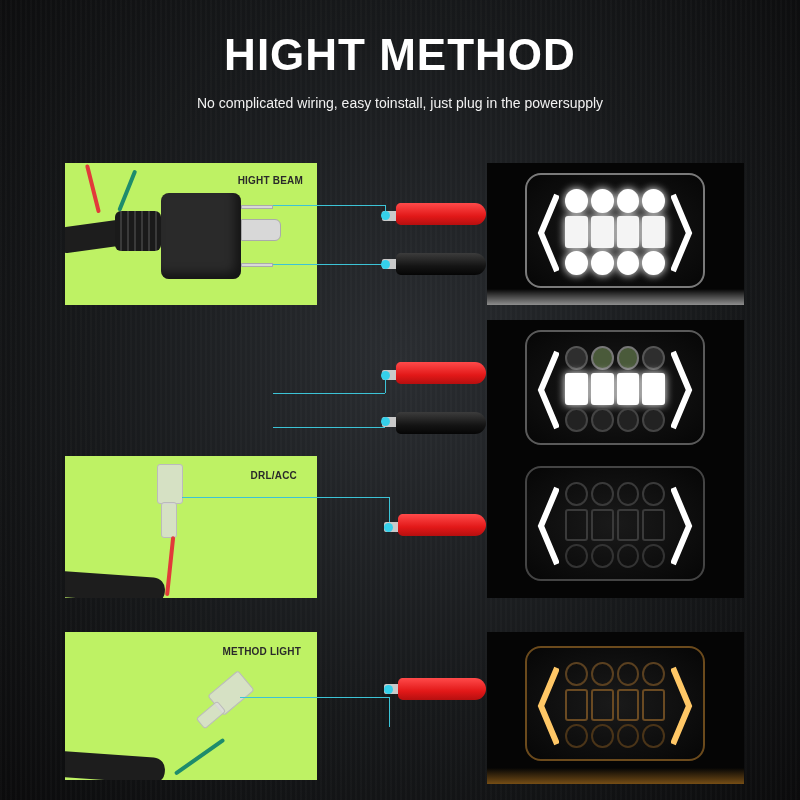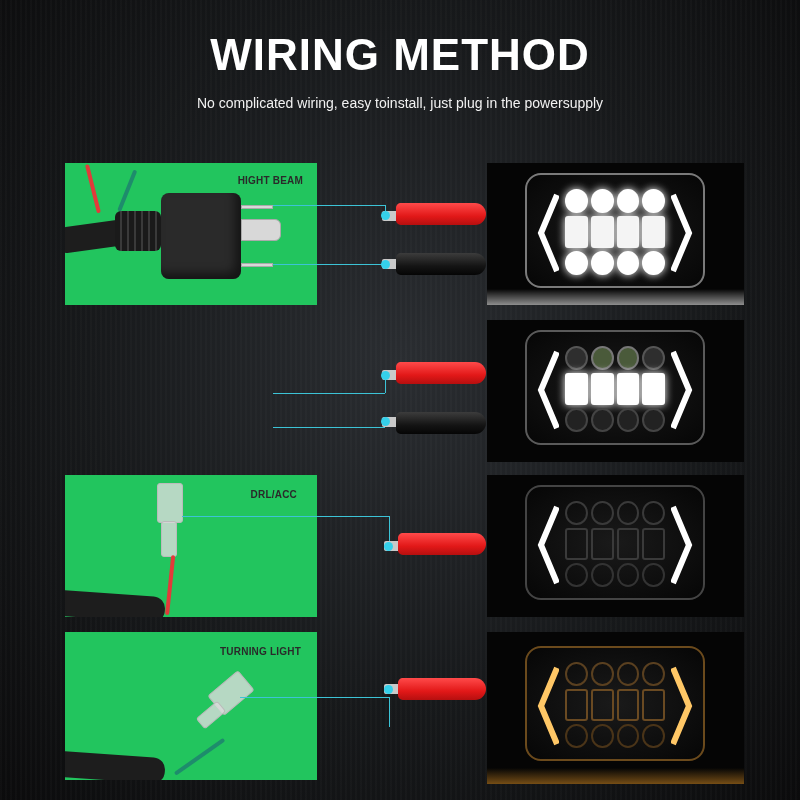--- a/index.html
+++ b/index.html
@@ -16,21 +16,21 @@
     text-align: center; color: #ffffff; font-weight: bold;
     font-size: 44px; letter-spacing: 1px;
   }
   .subtitle {
     position: absolute; left: 0; top: 95px; width: 800px;
     text-align: center; color: #f2f2f2; font-size: 14px;
   }
   .row { position: absolute; left: 0; width: 800px; height: 145px; }
   .panel {
     position: absolute; left: 65px; top: 0; width: 252px; height: 142px;
-    background: #22c55e; overflow: hidden;
+    background: #bef264; overflow: hidden;
   }
   .panel-label {
     position: absolute; right: 14px; top: 12px;
     font-size: 10px; font-weight: bold; color: #2a2a2a; letter-spacing: 0.2px;
   }
   
   .cable {
     position: absolute; left: -10px; width: 110px; height: 26px;
     background: #1d1d1d; border-radius: 12px; transform: rotate(-8deg);
   }
@@ -83,21 +83,21 @@
     position: absolute; left: 38px; top: 14px; width: 100px; height: 86px;
     display: grid; grid-template-columns: repeat(4, 1fr); grid-template-rows: 1fr 1.3fr 1fr; gap: 3px;
   }
   .led { border-radius: 50%; }
   .led.bar { border-radius: 3px; }
   .glow-floor { position: absolute; left: 0; bottom: 0; width: 100%; height: 16px; }
 </style>
 </head>
 <body>
 
-<div class="title">WIRING METHOD</div>
+<div class="title">HIGHT METHOD</div>
 <div class="subtitle">No complicated wiring, easy toinstall, just plug in the powersupply</div>
 
 <div class="row" style="top:163px;">
   <div class="panel">
     <div class="wire red" style="left:32px; top:0; height:50px; transform:rotate(-14deg);"></div>
     <div class="wire green" style="left:52px; top:4px; height:44px; transform:rotate(22deg);"></div>
     <div class="cable" style="top:58px;"></div>
     <div class="grommet" style="left:50px; top:48px;"></div>
     <div class="plug-body" style="left:96px; top:30px;"></div>
     <div class="prong" style="left:176px; top:42px; width:32px; height:4px;"></div>
@@ -178,21 +178,21 @@
       </div>
       <div class="arrow right">
         <svg viewBox="0 0 22 80">
             <polyline points="2,2 18,40 2,78" fill="none" stroke="#ffffff" stroke-width="6"></polyline>
           </svg>
       </div>
     </div>
   </div>
 </div>
 
-<div class="row" style="top:475px;">
+<div class="row" style="top:456px;">
   <div class="panel">
     <div class="terminal" style="left:92px; top:8px; width:26px; height:40px;"></div>
     <div class="terminal" style="left:96px; top:46px; width:16px; height:36px;"></div>
     <div class="wire red" style="left:100px; top:80px; height:60px; transform:rotate(6deg);"></div>
     <div class="cable" style="top:118px; left:-20px; width:120px; transform:rotate(4deg);"></div>
     <div class="panel-label" style="top:14px; right:20px;">DRL/ACC</div>
   </div>
   <div class="line" style="left:182px; top:41px; width:207px; height:1px;"></div>
   <div class="line" style="left:389px; top:41px; width:1px; height:29px;"></div>
   <div class="clip-jaw" style="left:384px; top:66px;"></div>
@@ -227,21 +227,21 @@
     </div>
   </div>
 </div>
 
 <div class="row" style="top:632px;">
   <div class="panel" style="height:148px;">
     <div class="terminal" style="left:146px; top:48px; width:40px; height:26px; transform:rotate(-40deg);"></div>
     <div class="terminal" style="left:132px; top:76px; width:28px; height:14px; transform:rotate(-40deg);"></div>
     <div class="wire green" style="left:108px; top:82px; height:60px; transform:rotate(55deg);"></div>
     <div class="cable" style="top:122px; left:-20px; width:120px; transform:rotate(4deg);"></div>
-    <div class="panel-label" style="top:14px; right:16px;">TURNING LIGHT</div>
+    <div class="panel-label" style="top:14px; right:16px;">METHOD LIGHT</div>
   </div>
   <div class="line" style="left:240px; top:65px; width:149px; height:1px;"></div>
   <div class="line" style="left:389px; top:65px; width:1px; height:30px;"></div>
   <div class="clip-jaw" style="left:384px; top:52px;"></div>
   <div class="dot" style="left:384px; top:53px;"></div>
   <div class="clip red" style="left:398px; top:46px; width:88px;"></div>
   <div class="lamp-box" style="height:152px;">
     <div class="lamp" style="border-color:#6b4a1c; top:14px;">
       <div class="arrow left">
         <svg viewBox="0 0 22 80">

